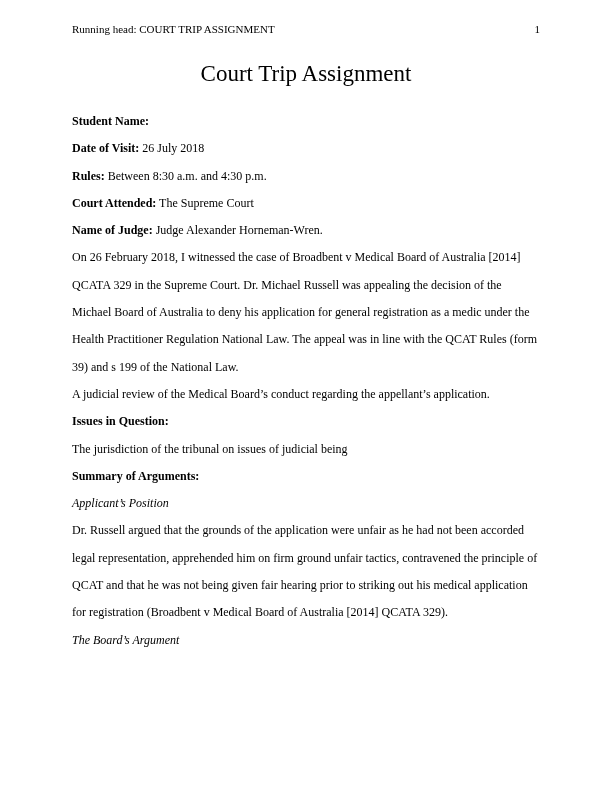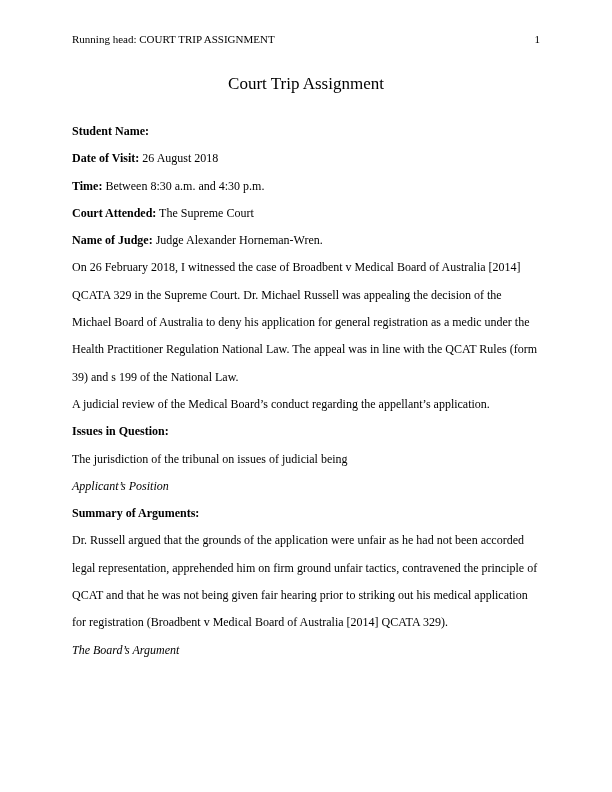--- a/index.html
+++ b/index.html
@@ -9,32 +9,32 @@
   }
   .page {
     width: 612px;
     height: 732px;
     background: #ffffff;
     position: relative;
     overflow: hidden;
     font-family: "Liberation Serif", "DejaVu Serif", serif;
     color: #000000;
     box-sizing: border-box;
-    padding: 33px 72px 0 72px;
+    padding: 23px 72px 0 72px;
   }
   .page-header {
     display: flex;
     justify-content: space-between;
     align-items: baseline;
     font-size: 11px;
     line-height: 13px;
   }
   .doc-title {
     text-align: center;
-    font-size: 17px;
+    font-size: 23px;
     line-height: 24px;
     margin: 26px 0 0 0;
     font-weight: normal;
   }
   .body-text {
     margin-top: 22px;
     font-size: 12px;
   }
   .line {
     margin: 0;
@@ -53,42 +53,42 @@
     <span>Running head: COURT TRIP ASSIGNMENT</span>
     <span>1</span>
   </div>
 
   <h1 class="doc-title">Court Trip Assignment</h1>
 
   <div class="body-text">
 
     <p class="line"><b>Student Name:</b><span></span></p>
 
-    <p class="line"><b>Date of Visit:</b><span> 26 August 2018</span></p>
+    <p class="line"><b>Date of Visit:</b><span> 26 July 2018</span></p>
 
-    <p class="line"><b>Time:</b><span> Between 8:30 a.m. and 4:30 p.m.</span></p>
+    <p class="line"><b>Rules:</b><span> Between 8:30 a.m. and 4:30 p.m.</span></p>
 
     <p class="line"><b>Court Attended:</b><span> The Supreme Court</span></p>
 
     <p class="line"><b>Name of Judge:</b><span> Judge Alexander Horneman-Wren.</span></p>
 
     <p class="line">On 26 February 2018, I witnessed the case of Broadbent v Medical Board of Australia [2014]</p>
     <p class="line">QCATA 329 in the Supreme Court. Dr. Michael Russell was appealing the decision of the</p>
     <p class="line">Michael Board of Australia to deny his application for general registration as a medic under the</p>
     <p class="line">Health Practitioner Regulation National Law. The appeal was in line with the QCAT Rules (form</p>
     <p class="line">39) and s 199 of the National Law.</p>
 
     <p class="line">A judicial review of the Medical Board’s conduct regarding the appellant’s application.</p>
 
     <p class="line"><b>Issues in Question:</b></p>
     <p class="line">The jurisdiction of the tribunal on issues of judicial being</p>
 
+    <p class="line"><b>Summary of Arguments:</b></p>
+
     <p class="line italic">Applicant’s Position</p>
-
-    <p class="line"><b>Summary of Arguments:</b></p>
 
     <p class="line">Dr. Russell argued that the grounds of the application were unfair as he had not been accorded</p>
     <p class="line">legal representation, apprehended him on firm ground unfair tactics, contravened the principle of</p>
     <p class="line">QCAT and that he was not being given fair hearing prior to striking out his medical application</p>
     <p class="line">for registration (Broadbent v Medical Board of Australia [2014] QCATA 329).</p>
 
     <p class="line italic">The Board’s Argument</p>
 
   </div>
 

